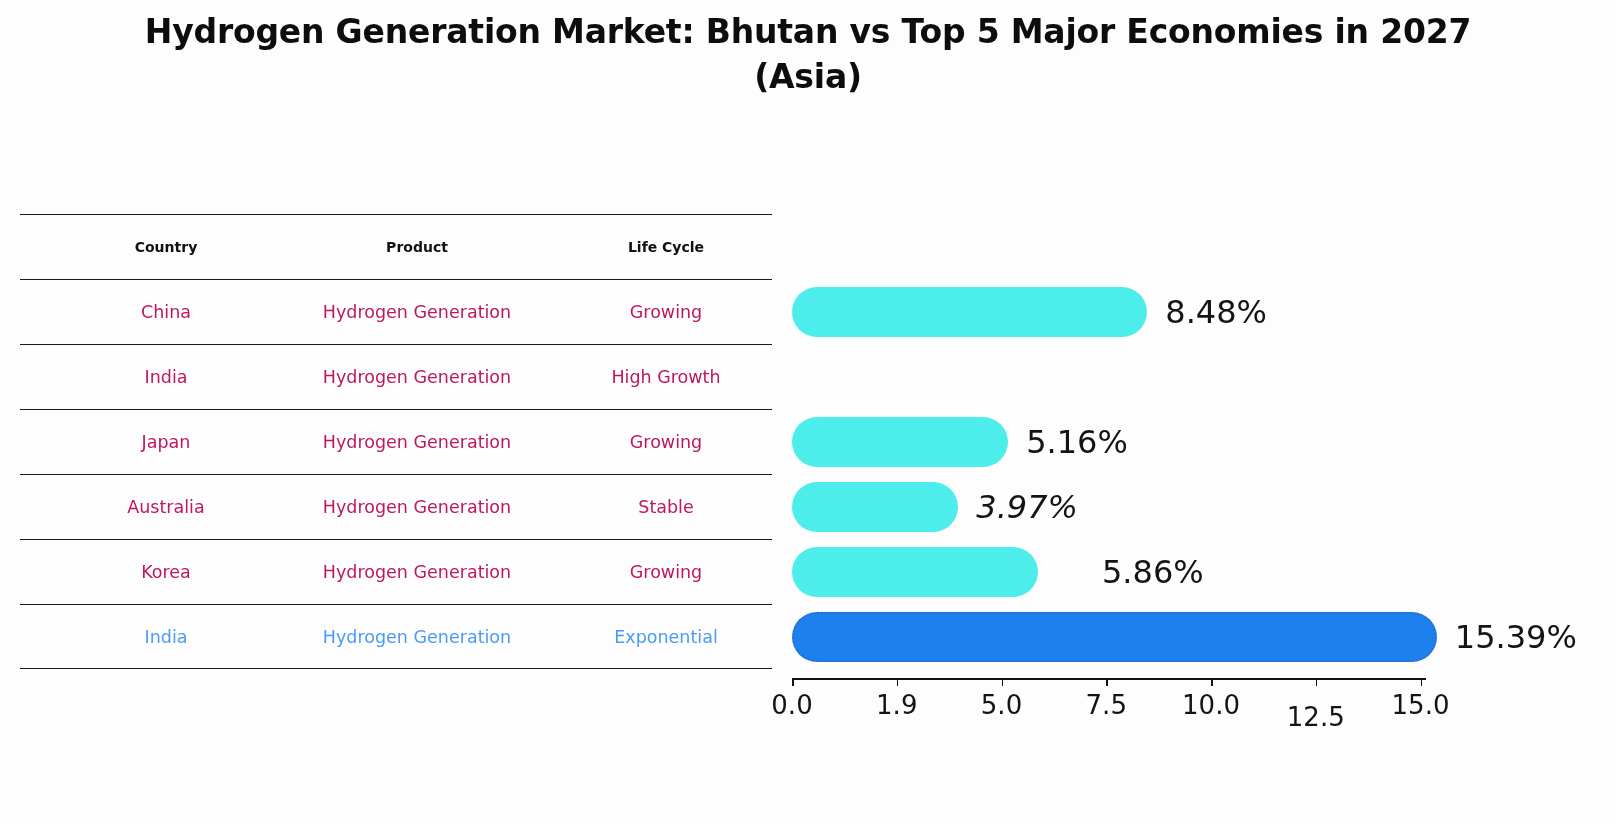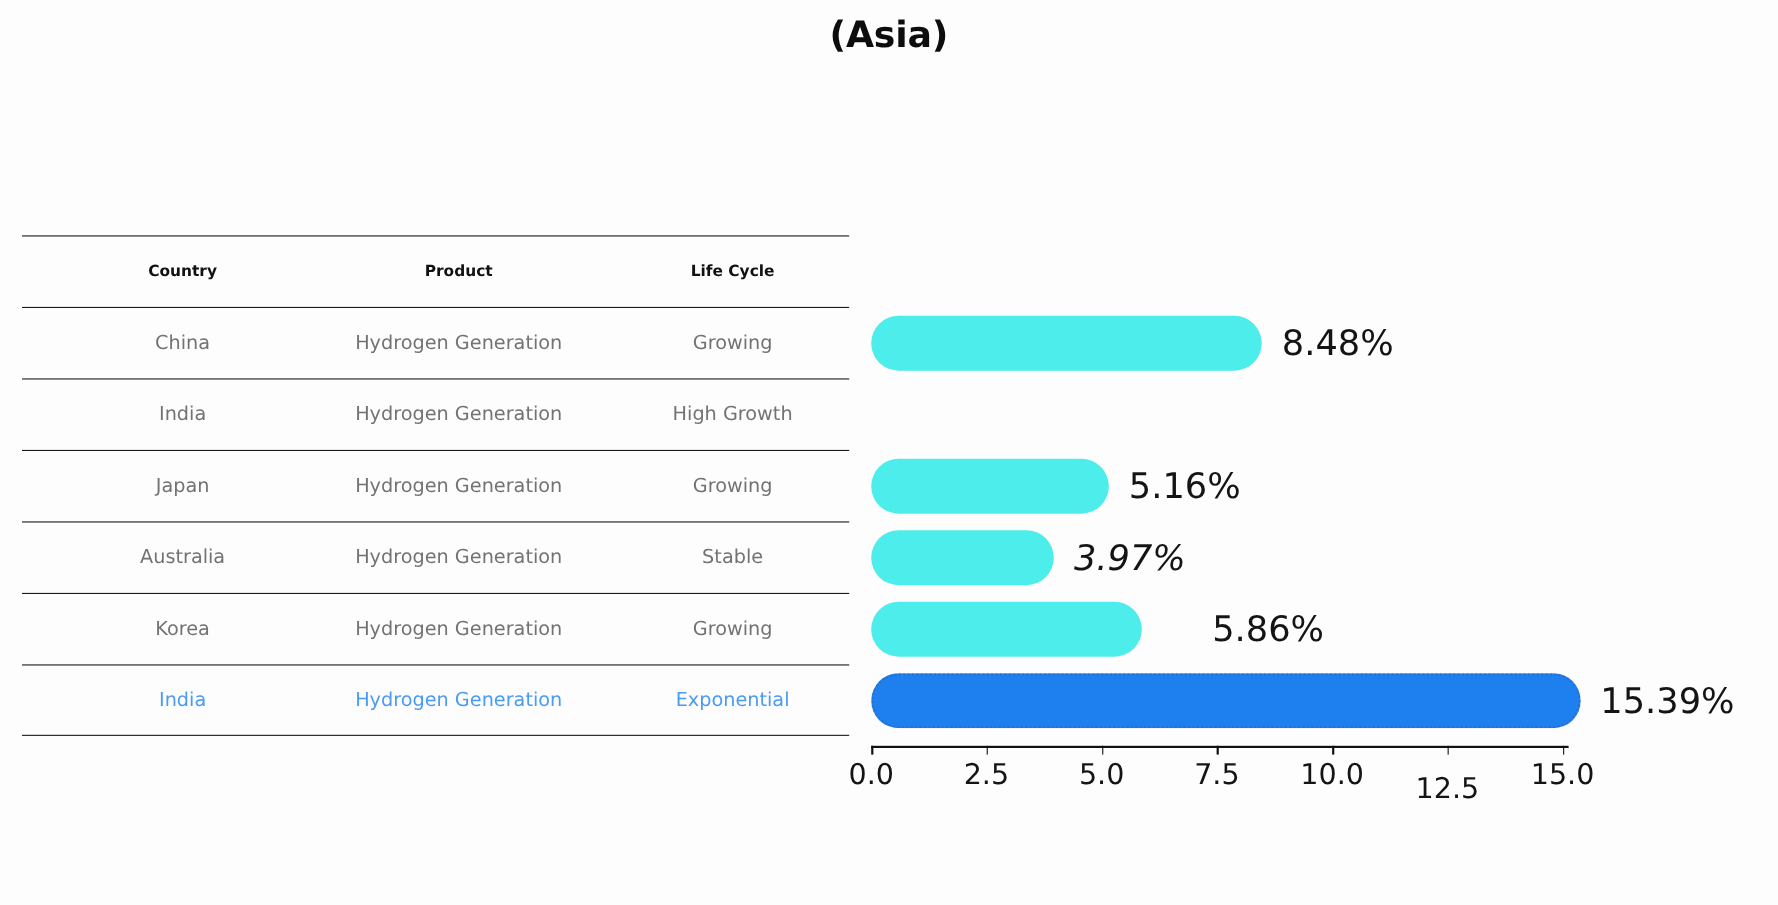--- a/index.html
+++ b/index.html
@@ -47,21 +47,21 @@
   }
   .trow.last {
     border-bottom: 1.8px solid #1a1a1a;
   }
   .trow .cell {
     position: absolute;
     top: 50%;
     transform: translate(-50%, -50%);
     white-space: nowrap;
     font-size: 17.5px;
-    color: #737373;
+    color: #be185d;
   }
   .trow.header .cell {
     color: #111111;
     font-weight: bold;
     font-size: 14px;
   }
   .trow.highlight .cell {
     color: #4a9bf5;
   }
   .cell.col0 { left: 146px; }
@@ -141,20 +141,21 @@
     transform: translateX(-50%);
     font-size: 26px;
     color: #141414;
     white-space: nowrap;
   }
 </style>
 </head>
 <body>
 
 <div id="chart-title">
+  <span class="line">Hydrogen Generation Market: Bhutan vs Top 5 Major Economies in 2027</span>
   <span class="line">(Asia)</span>
 </div>
 
 <div id="table-panel">
   <div class="trow header">
     <span class="cell col0">Country</span>
     <span class="cell col1">Product</span>
     <span class="cell col2">Life Cycle</span>
   </div>
 
@@ -216,21 +217,21 @@
       <div class="bar-track" style="top: 390px; width: 700px;">
         <div class="bar accent" style="width: 644.841px; background: rgb(30, 128, 238);"></div>
         <span class="bar-value" style="left: 662.841px;">15.39%</span>
       </div>
     </div>
   <div id="x-axis">
     <div id="axis-spine"></div>
   <div class="tick-mark" style="left: 0px;"></div>
       <div class="tick-label" style="left: 0px;">0.0</div>
       <div class="tick-mark" style="left: 104.75px;"></div>
-      <div class="tick-label" style="left: 104.75px;">2.5</div>
+      <div class="tick-label" style="left: 104.75px;">1.9</div>
       <div class="tick-mark" style="left: 209.5px;"></div>
       <div class="tick-label" style="left: 209.5px;">5.0</div>
       <div class="tick-mark" style="left: 314.25px;"></div>
       <div class="tick-label" style="left: 314.25px;">7.5</div>
       <div class="tick-mark" style="left: 419px;"></div>
       <div class="tick-label" style="left: 419px;">10.0</div>
       <div class="tick-mark" style="left: 523.75px;"></div>
       <div class="tick-label" style="left: 523.75px; margin-top: 12px;">12.5</div>
       <div class="tick-mark" style="left: 628.5px;"></div>
       <div class="tick-label" style="left: 628.5px;">15.0</div>

